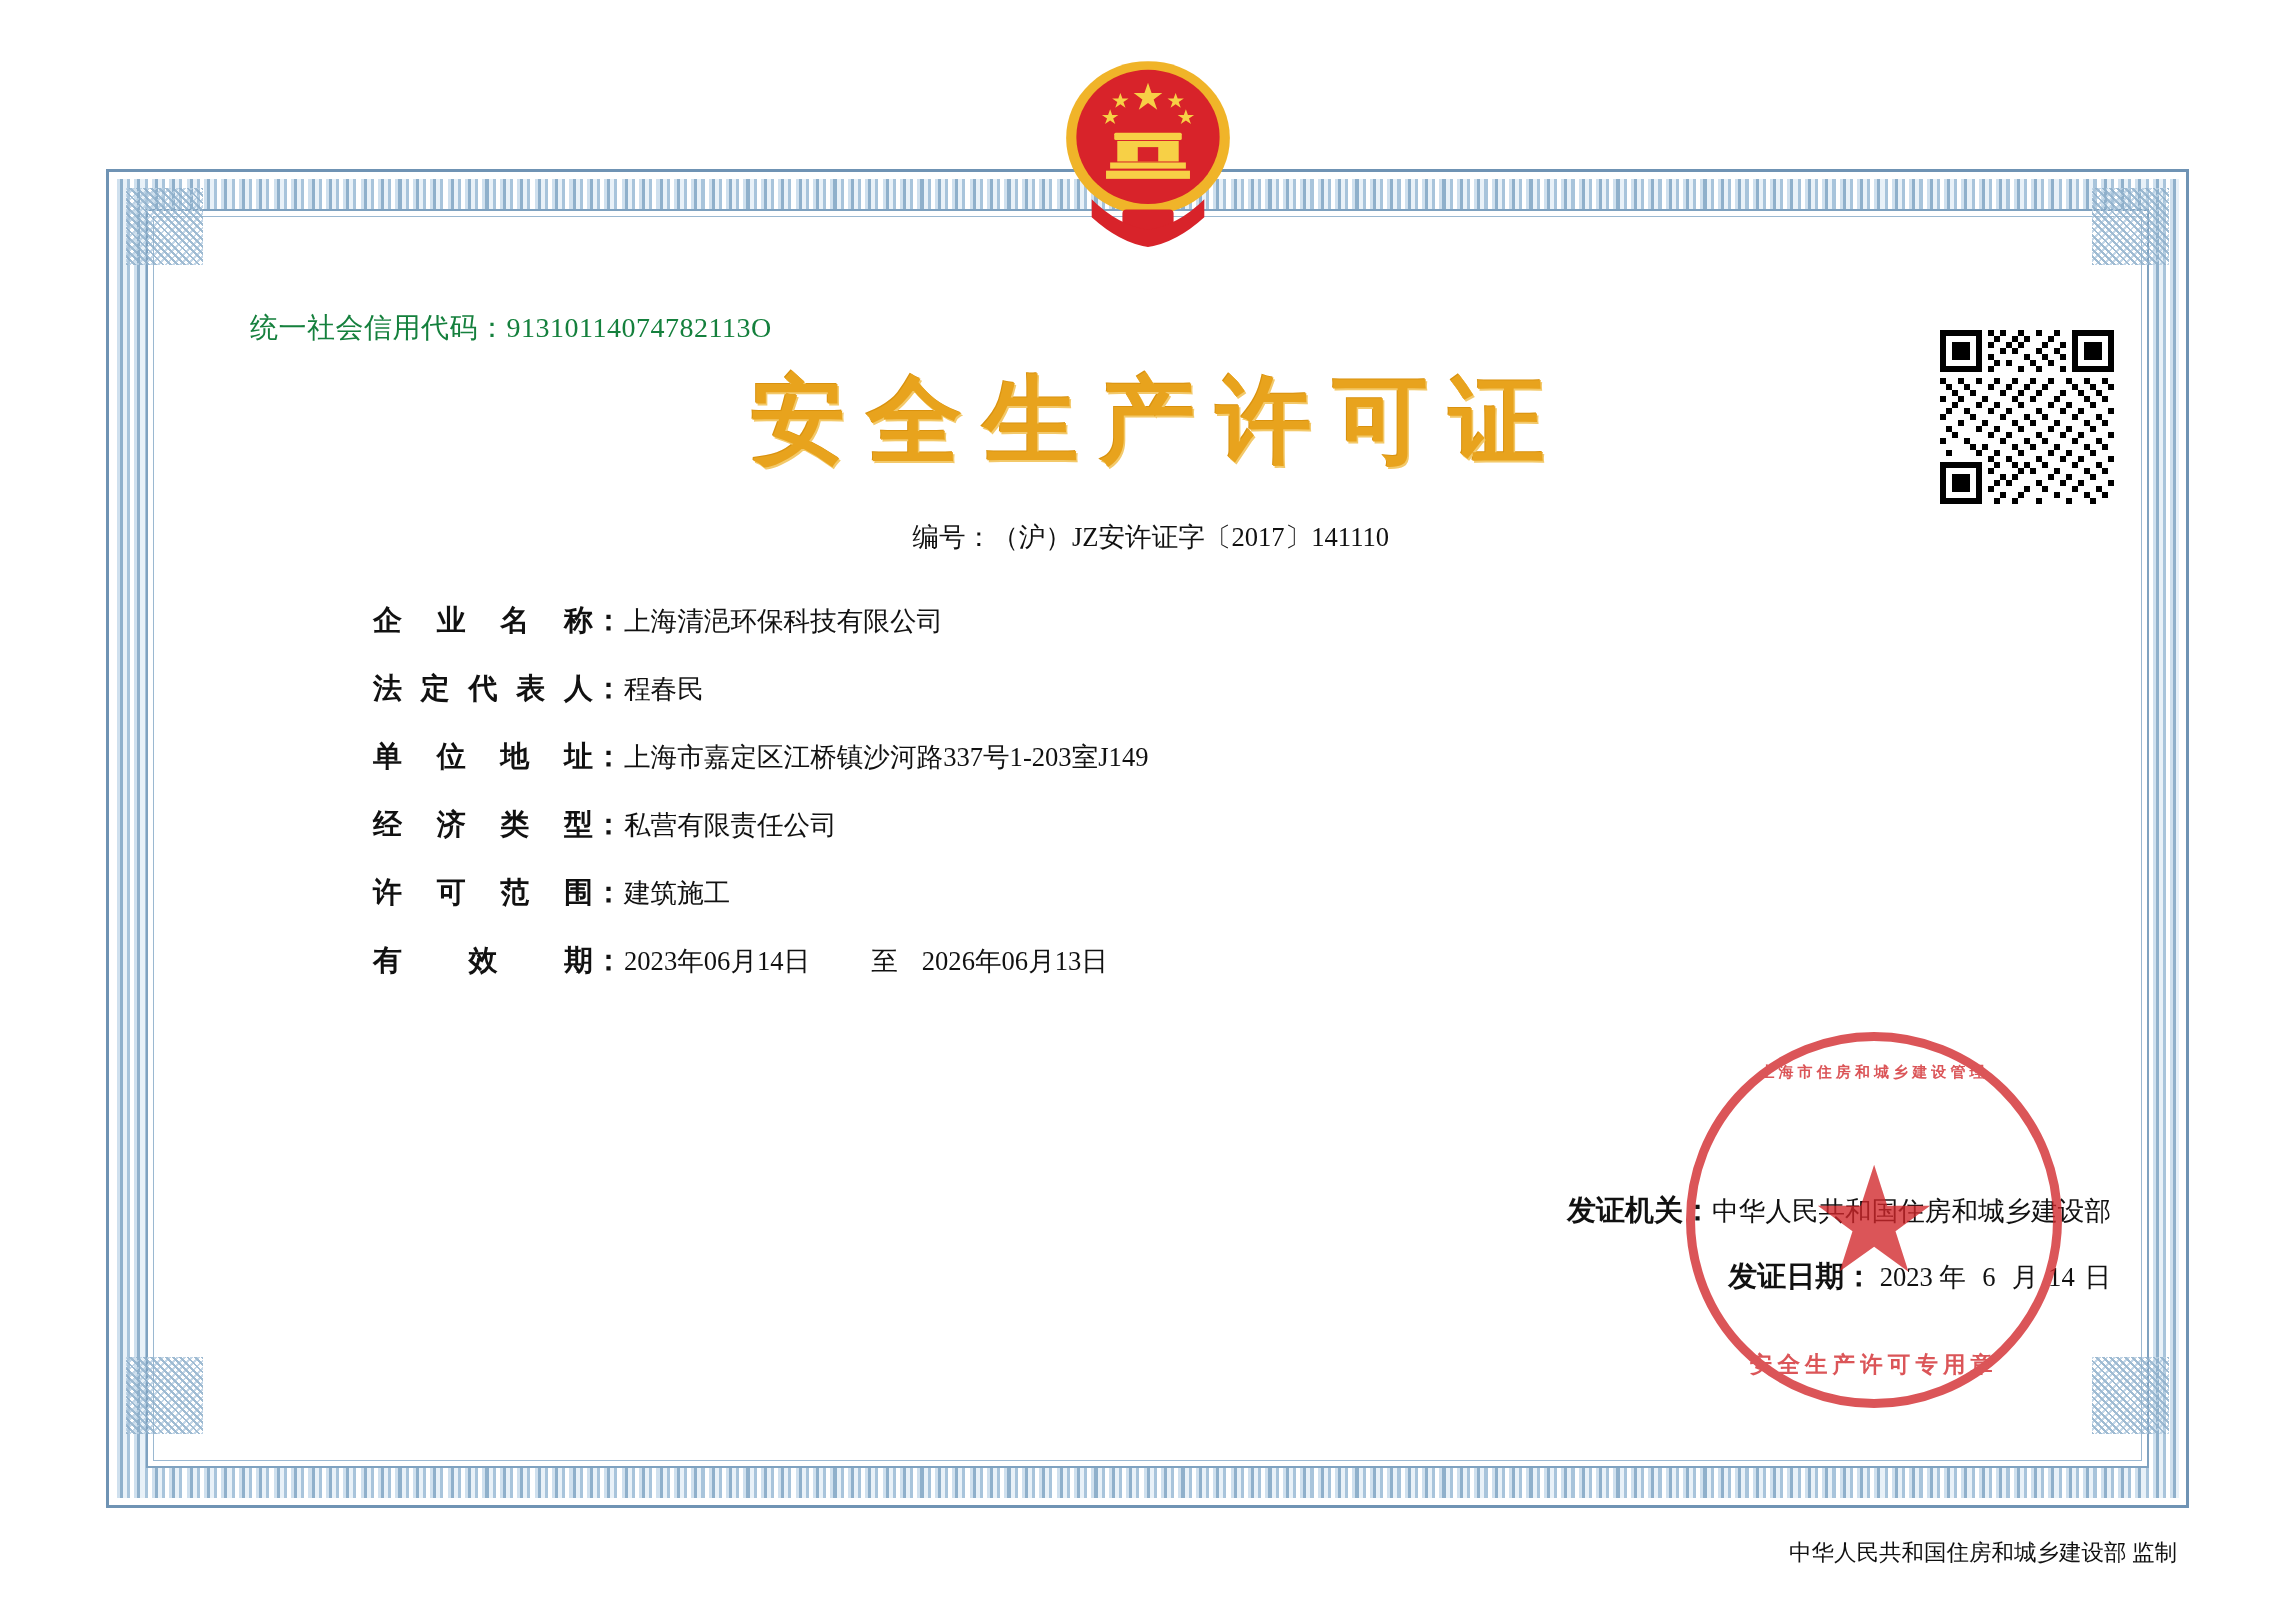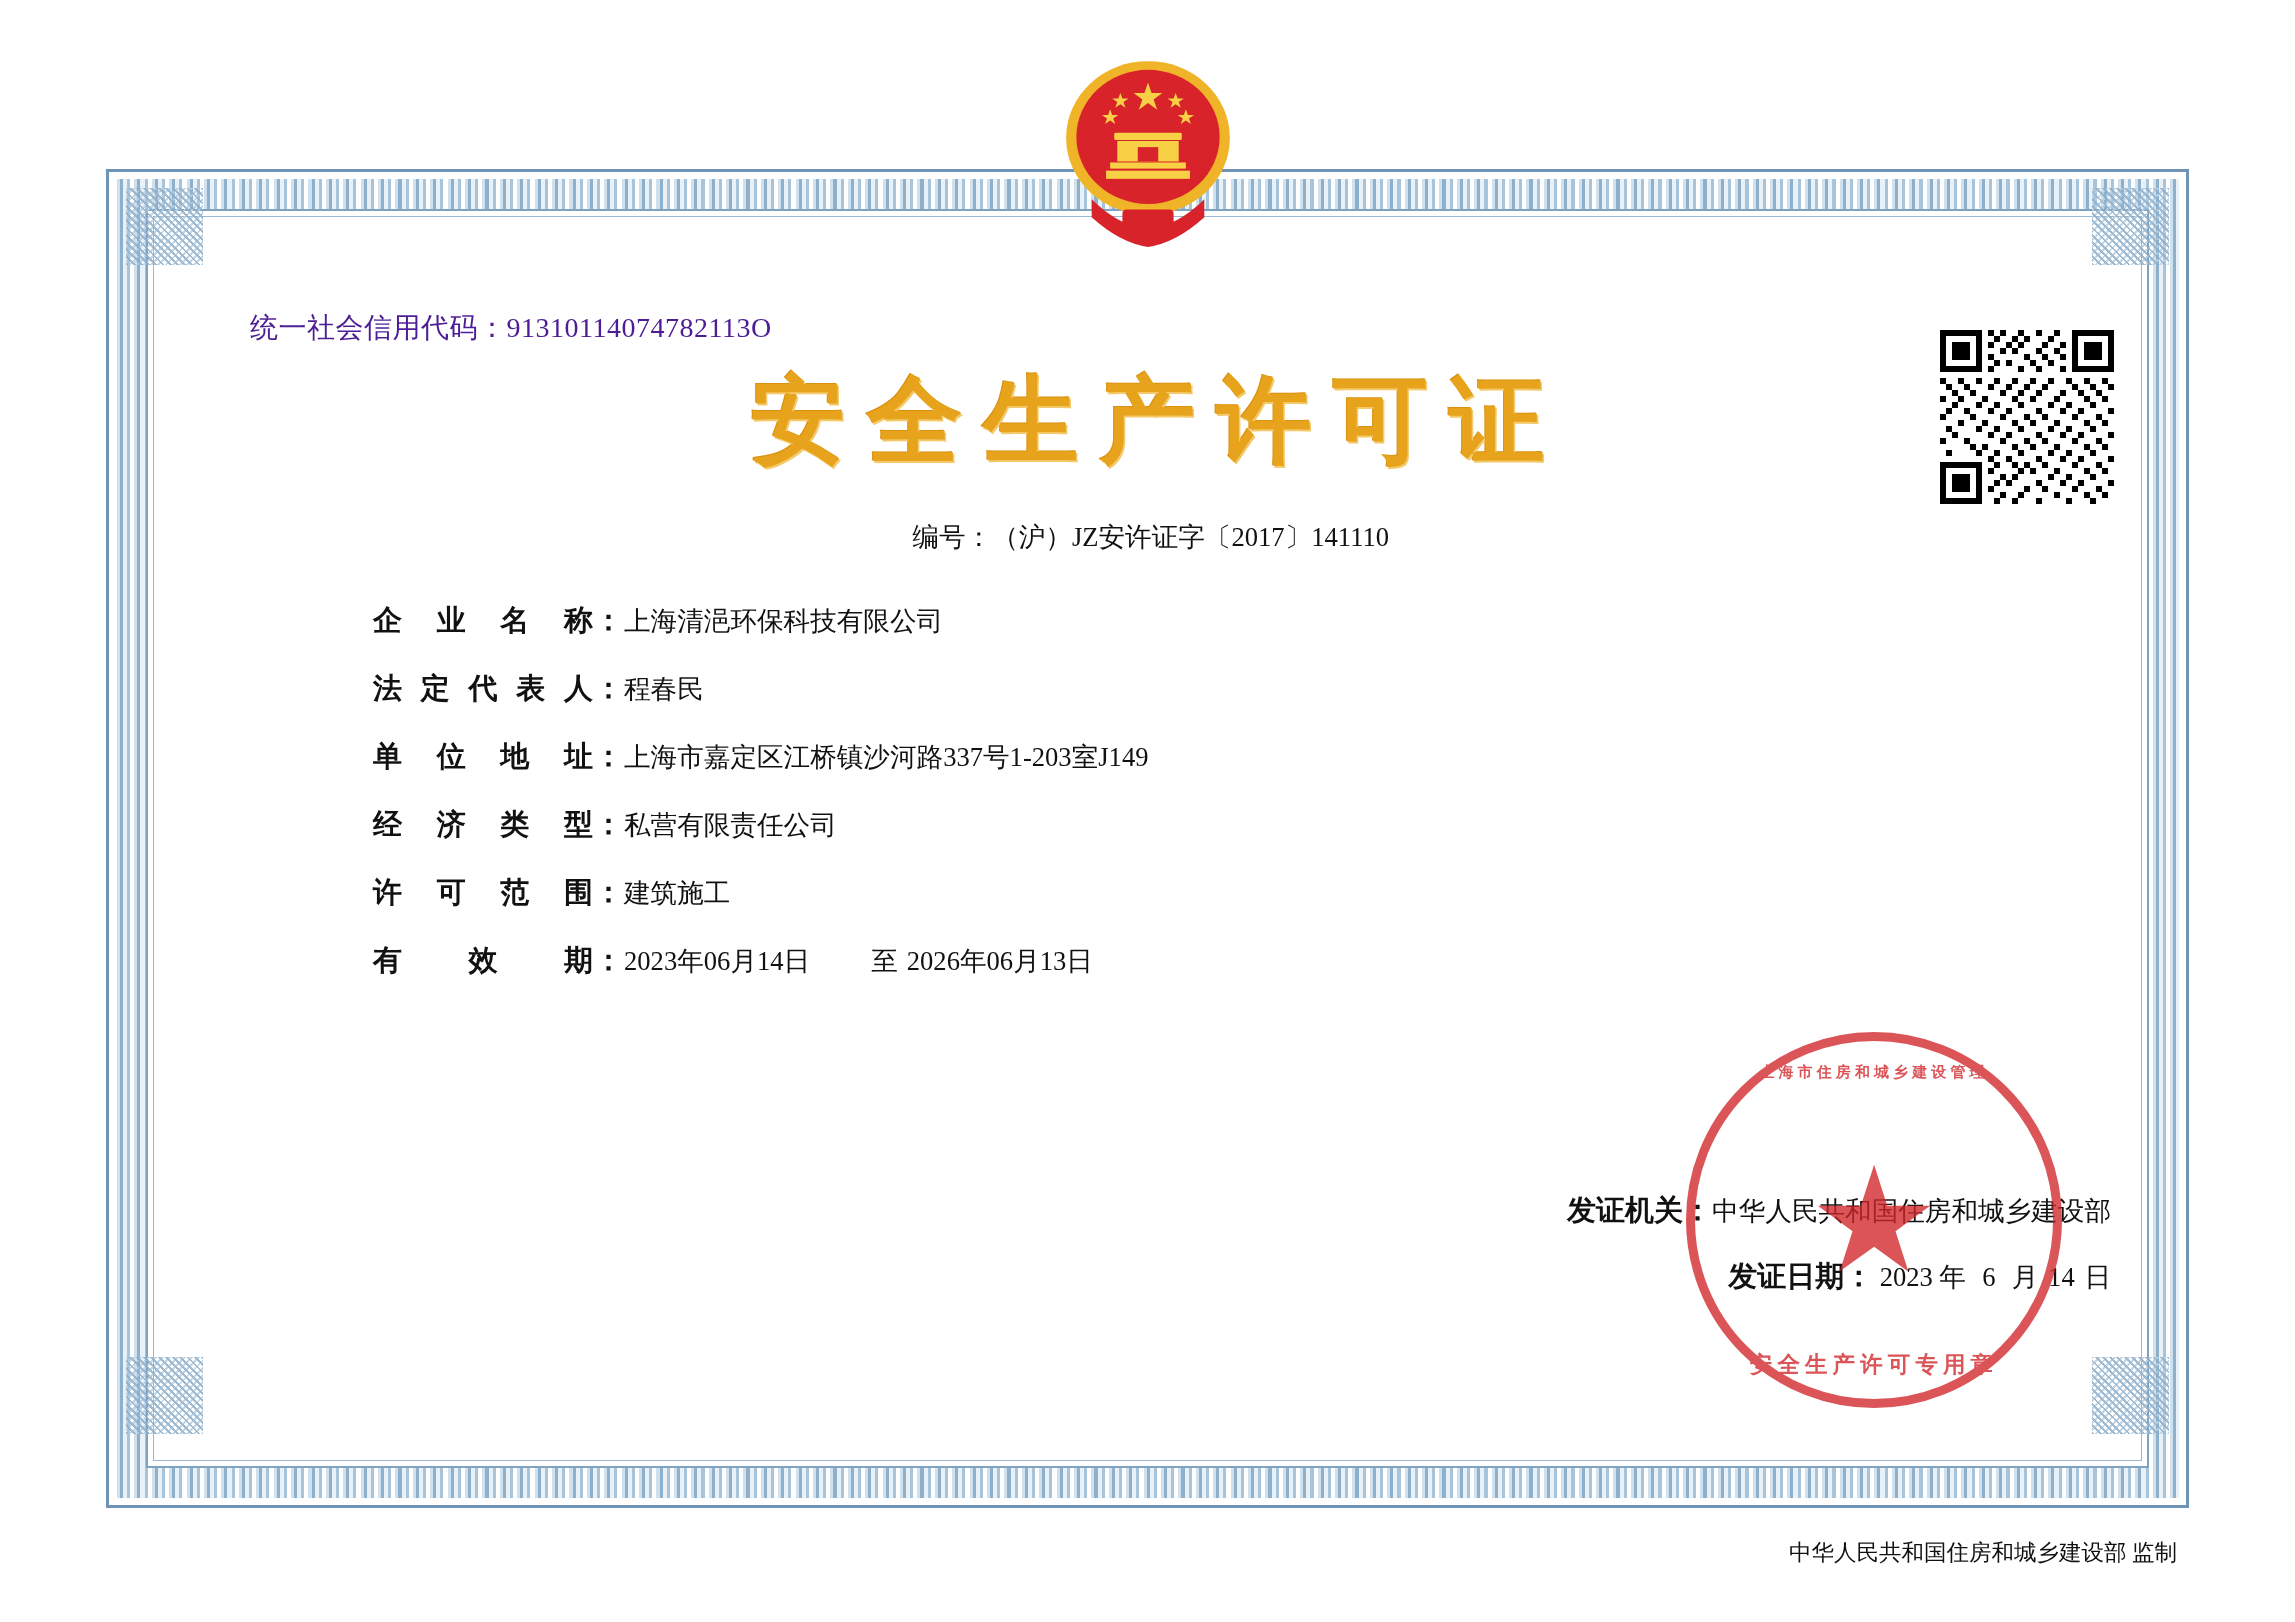--- a/index.html
+++ b/index.html
@@ -90,21 +90,21 @@
     height: 215px;
     z-index: 6;
   }
 
   
   .credit-code {
     position: absolute;
     left: 250px;
     top: 309px;
     font-size: 28px;
-    color: #4c1d95;
+    color: #15803d;
     letter-spacing: 0.5px;
     white-space: nowrap;
   }
 
   .cert-title {
     position: absolute;
     left: 0;
     right: 0;
     top: 358px;
     text-align: center;
@@ -164,21 +164,21 @@
     font-weight: bold;
     margin: 0 1px 0 1px;
   }
   .field-value {
     font-size: 26.6px;
   }
   .validity-to {
     margin-left: 61px;
   }
   .validity-end {
-    margin-left: 9px;
+    margin-left: 24px;
   }
 
   
   .issuer-block {
     position: absolute;
     right: 184px;
     top: 1191px;
     text-align: right;
     color: #111;
   }

